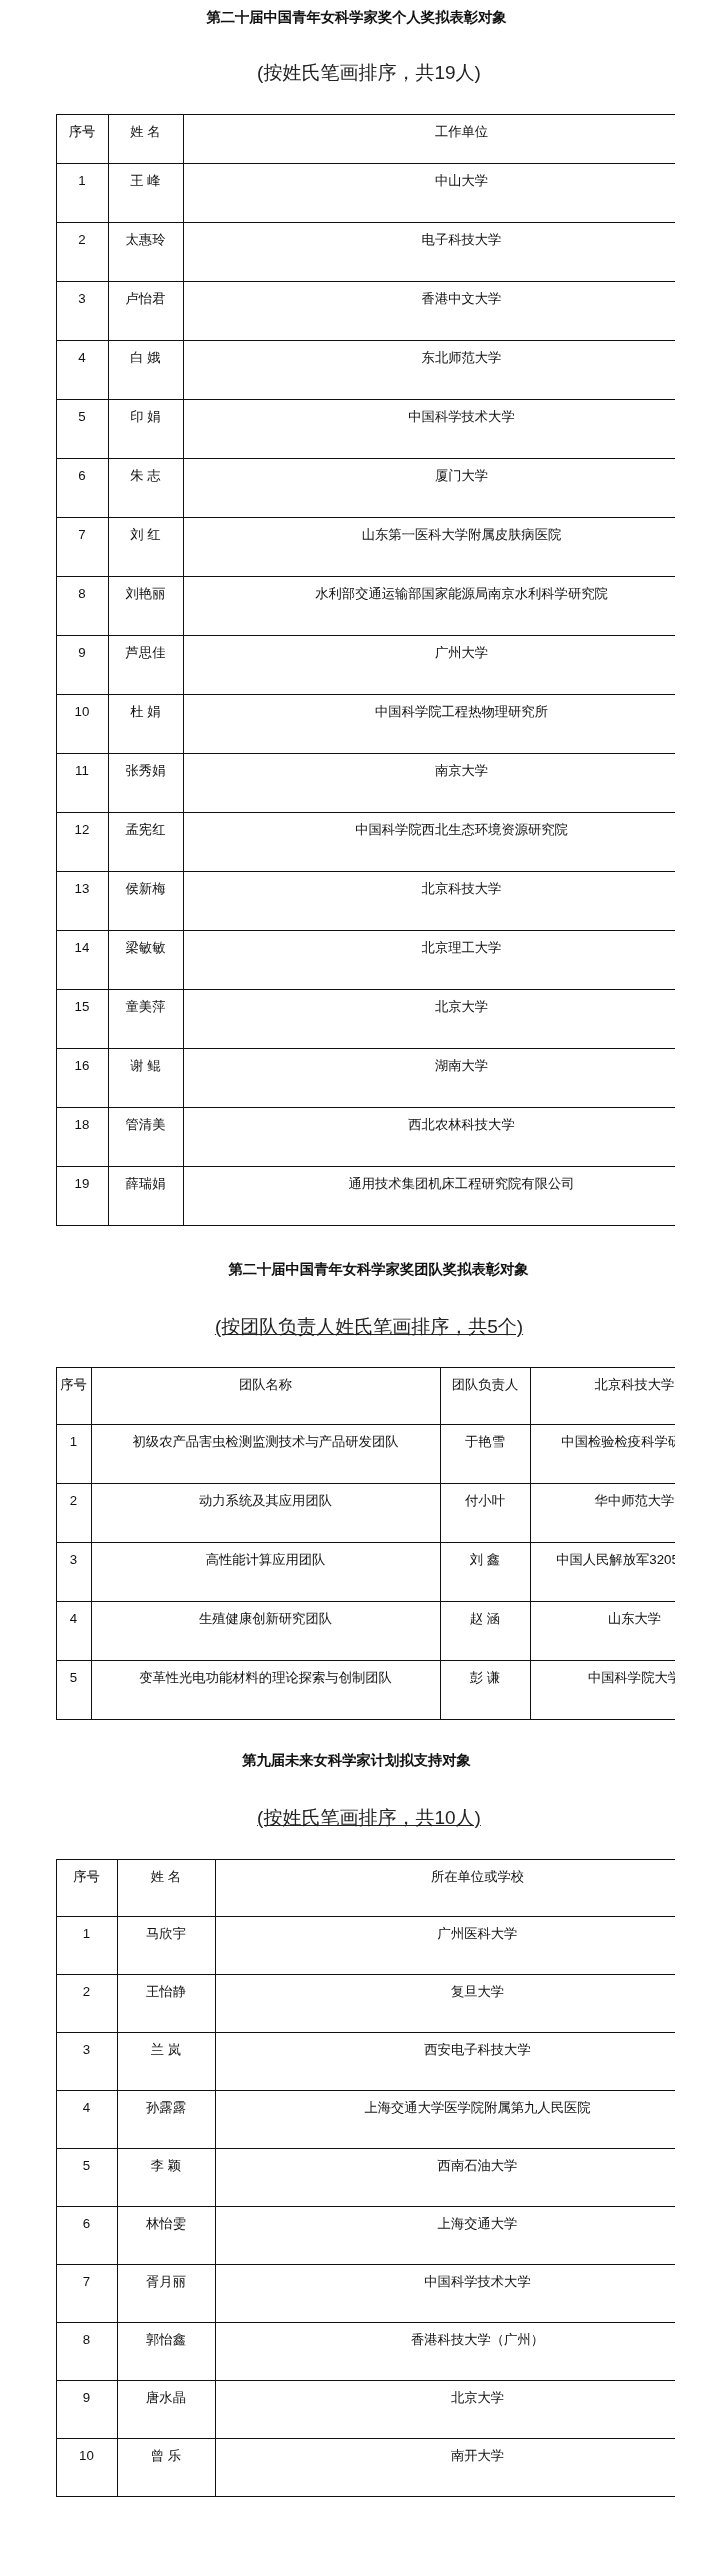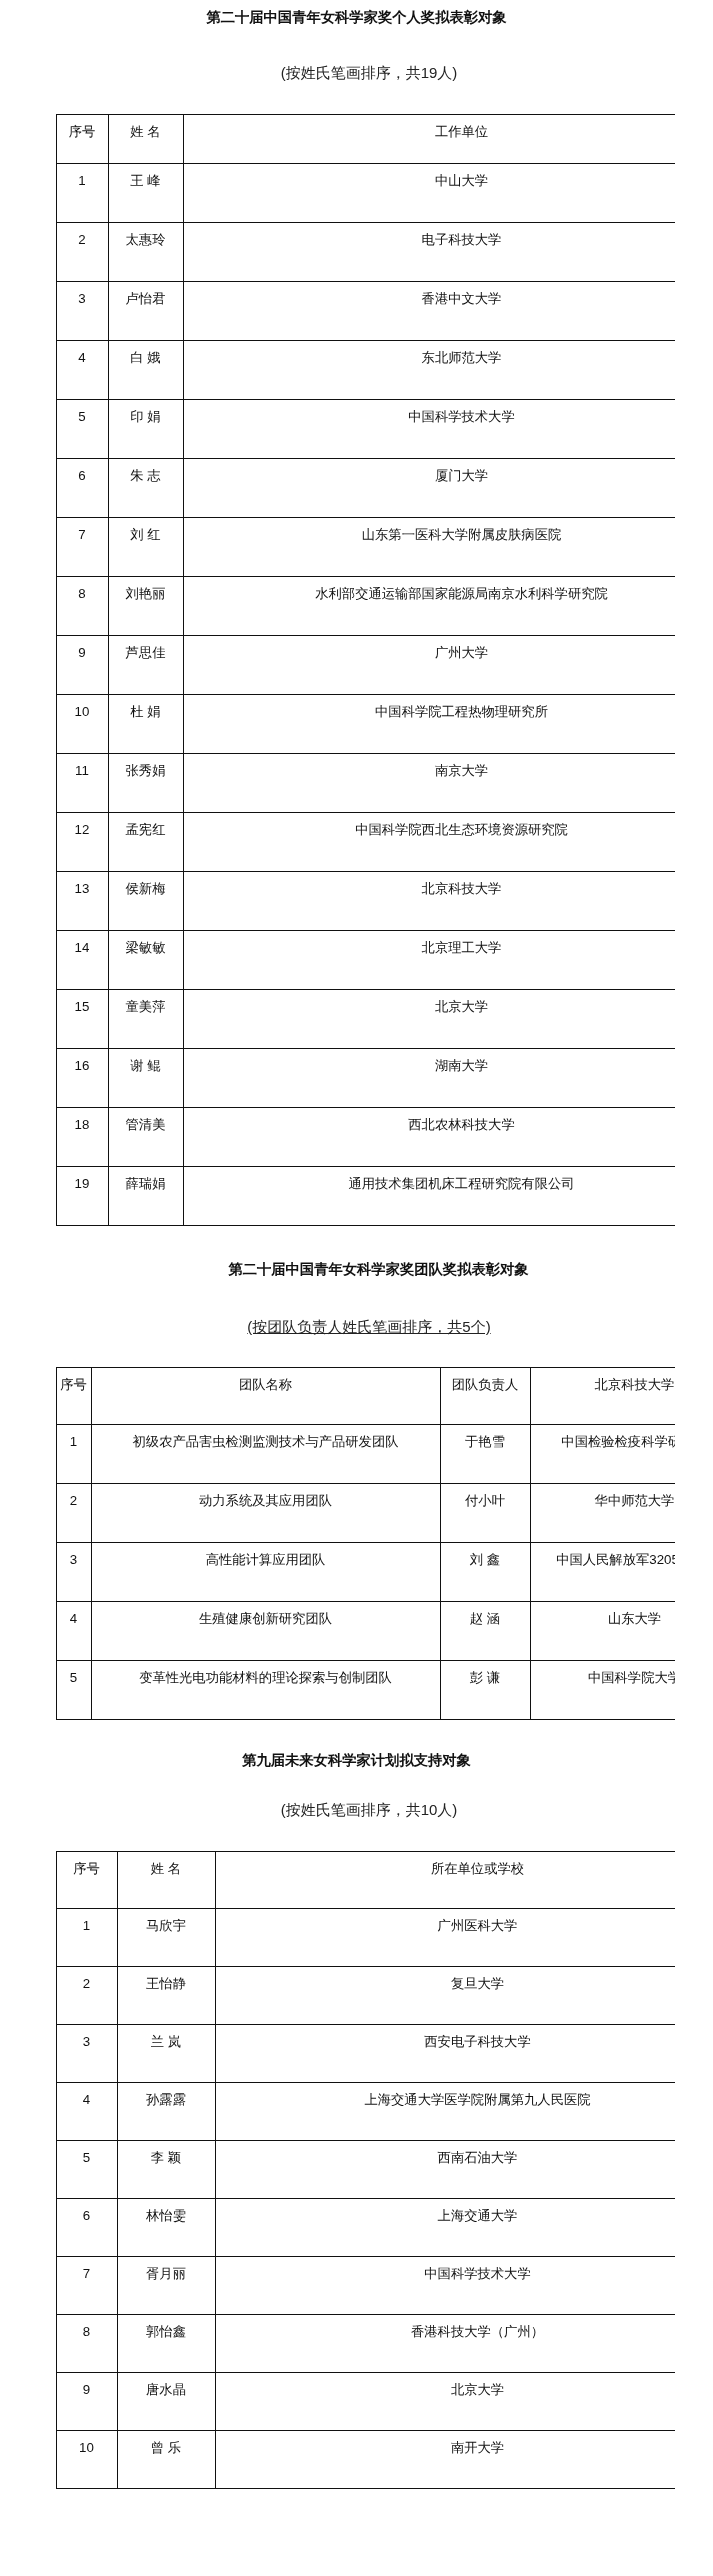--- a/index.html
+++ b/index.html
@@ -20,21 +20,21 @@
     padding-top: 0;
     text-align: center;
     font-size: 14.3px;
     font-weight: bold;
     line-height: 19px;
     color: #111;
   }
   .sec-title.first { margin-top: 7.6px; }
   .sec-subtitle {
     text-align: center;
-    font-size: 15px;
+    font-size: 19px;
     font-weight: normal;
     line-height: 19px;
     color: #222;
     padding-left: 25px;
   }
   table.tbl {
     table-layout: fixed;
     border-collapse: collapse;
     margin-left: 17px;
     width: 684px;
@@ -60,21 +60,21 @@
   
   .t3 thead tr { height: 57px; }
   .t3 tbody tr { height: 58px; }
 
   .mt-sub1 { margin-top: 36px; }
   .mt-tbl1 { margin-top: 32px; }
   .mt-title2 { margin-top: 34px; padding-left: 44px; }
   .mt-sub2 { margin-top: 38px; text-decoration: underline; }
   .mt-tbl2 { margin-top: 31px; }
   .mt-title3 { margin-top: 31px; }
-  .mt-sub3 { margin-top: 30px; }
+  .mt-sub3 { margin-top: 38px; text-decoration: underline; }
   .mt-tbl3 { margin-top: 32px; }
 </style>
 </head>
 <body>
 
 <div class="doc">
 
   <div class="sec-title first">第二十届中国青年女科学家奖个人奖拟表彰对象</div>
   <div class="sec-subtitle mt-sub1">(按姓氏笔画排序，共19人)</div>
 

